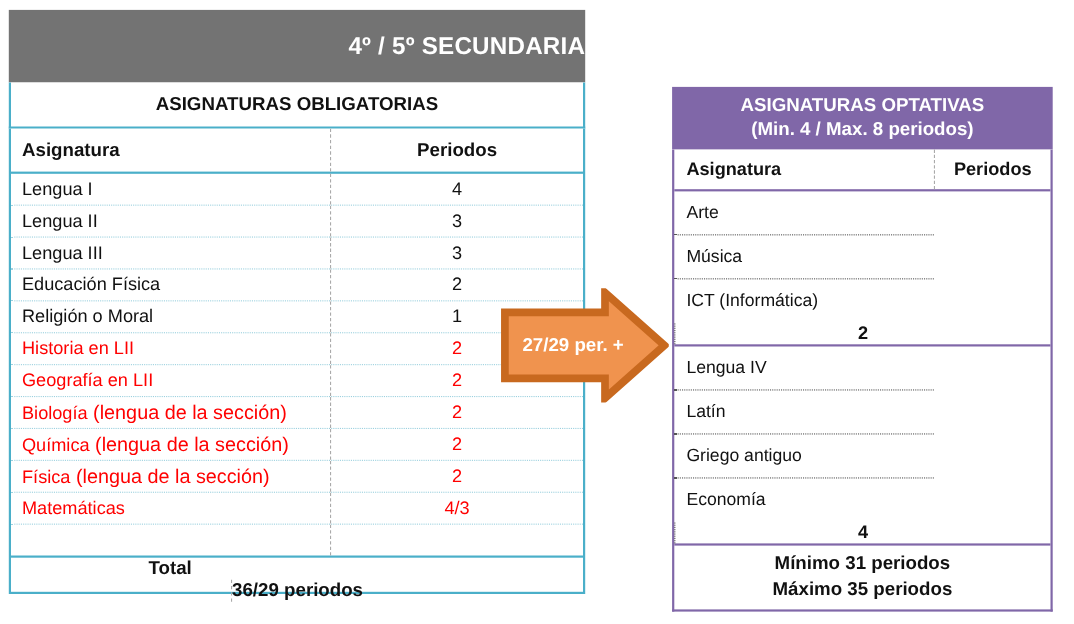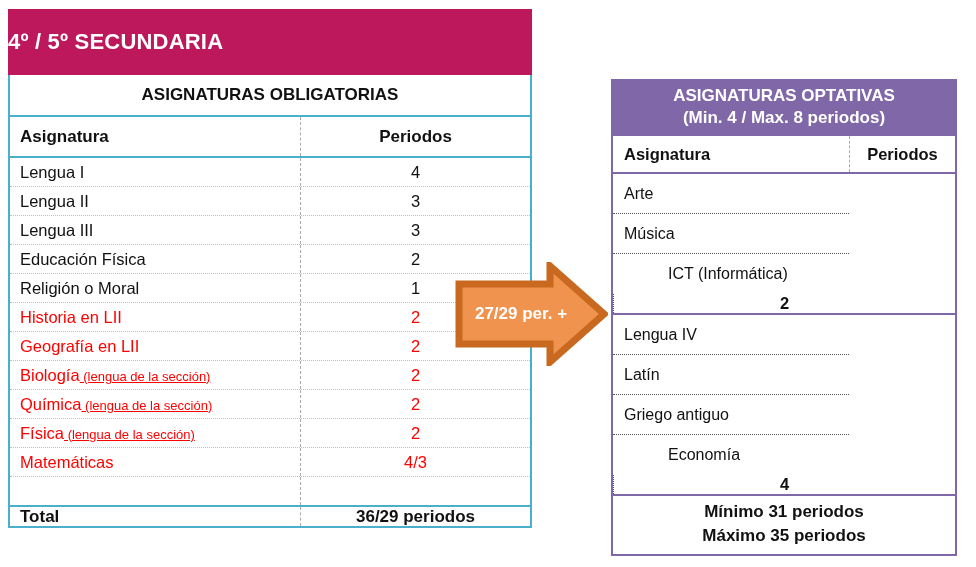--- a/index.html
+++ b/index.html
@@ -17,25 +17,25 @@
 
   
   #left-table {
     position: absolute;
     left: 8px;
     top: 9px;
     width: 524px;
     box-sizing: border-box;
   }
   #left-header-band {
-    background: #be185d;
+    background: #737373;
     color: #ffffff;
     font-size: 22px;
     font-weight: bold;
-    text-align: left;
+    text-align: right;
     line-height: 66px;
     height: 66px;
     letter-spacing: .2px;
   }
   .lt-sub-title {
     border-left: 2px solid #4AAFC9;
     border-right: 2px solid #4AAFC9;
     border-bottom: 2px solid #4AAFC9;
     height: 40px;
     line-height: 40px;
@@ -61,22 +61,23 @@
     border-bottom: 2px solid #4AAFC9;
   }
   .lt-row.body {
     border-bottom: 1px dotted #9bd0de;
   }
   .lt-row.blank {
     height: 30px;
     border-bottom: 2px solid #4AAFC9;
   }
   .lt-row.total {
-    height: 21px;
+    height: 33px;
     border-bottom: 2px solid #4AAFC9;
+    flex-direction: column;
   }
   .lt-c1 {
     width: 290px;
     padding-left: 10px;
     box-sizing: border-box;
     font-size: 16.5px;
     color: #111111;
     white-space: nowrap;
   }
   .lt-c2 {
@@ -98,22 +99,21 @@
   .lt-row.total .lt-c1,
   .lt-row.total .lt-c2 {
     font-weight: bold;
     font-size: 17px;
   }
   .lt-row.red .lt-c1,
   .lt-row.red .lt-c2 {
     color: #FF0000;
   }
   .lt-note {
-    font-size: 13px;
-    text-decoration: underline;
+    font-size: 18px;
   }
 
   
   #right-table {
     position: absolute;
     left: 611px;
     top: 79px;
     width: 346px;
     box-sizing: border-box;
   }
@@ -182,21 +182,20 @@
     align-items: center;
     padding-left: 11px;
     box-sizing: border-box;
     font-size: 16px;
     color: #111111;
     border-bottom: 1px dotted #555555;
     white-space: nowrap;
   }
   .rt-subject:last-child {
     border-bottom: none;
-    margin-left: 44px;
   }
   .rt-periods {
     flex: 1;
     border-left: 1px dotted #555555;
     display: flex;
     align-items: center;
     justify-content: center;
     font-size: 16.5px;
     font-weight: bold;
     color: #111111;

